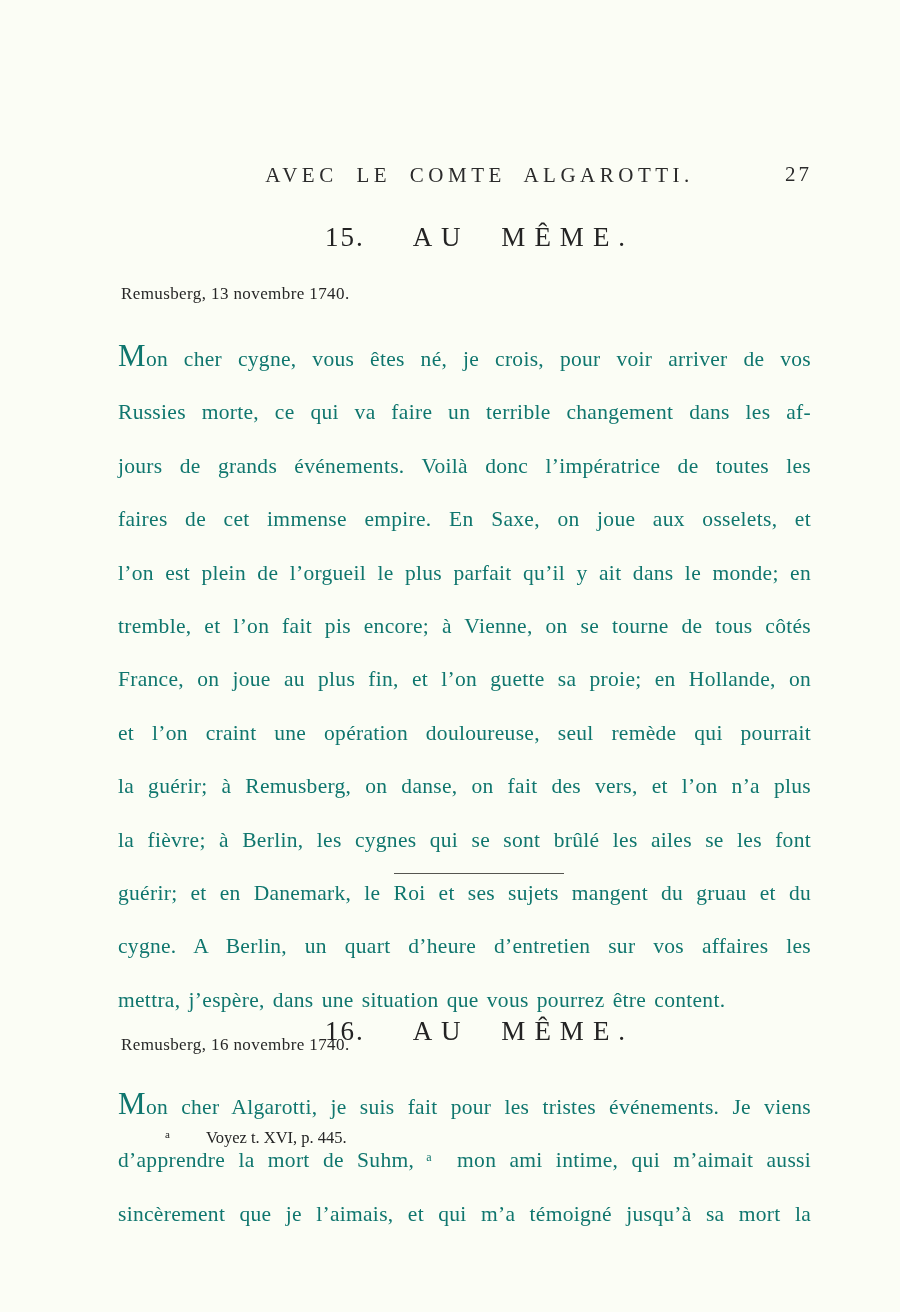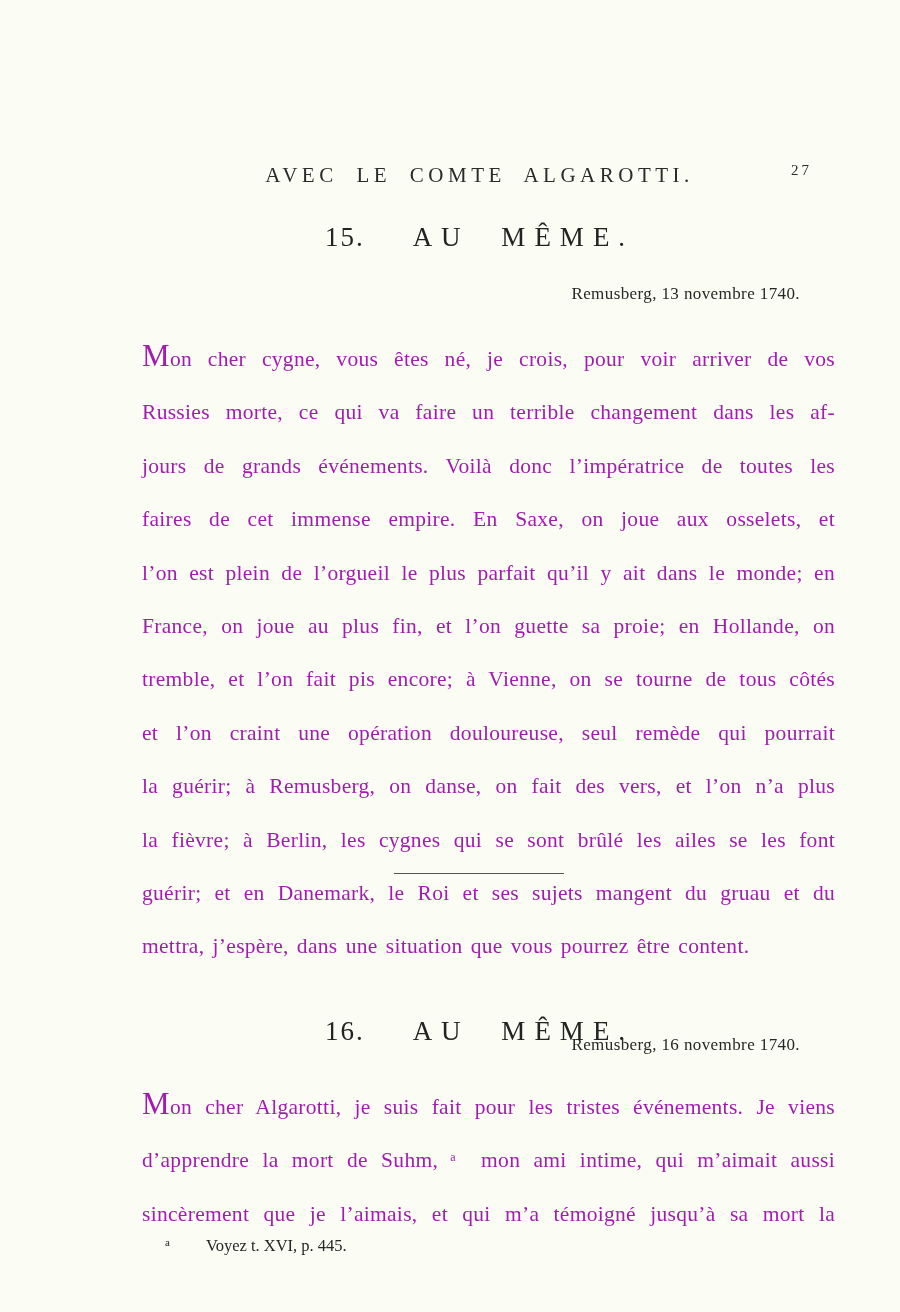--- a/index.html
+++ b/index.html
@@ -19,53 +19,53 @@
     top: 127px; left: 85px; width: 733px;
     text-align: center;
     font-size: 21px;
     letter-spacing: 4.5px;
     word-spacing: 9px;
     color: #2b2b2b;
   }
   .page-number {
     position: absolute;
     top: 126px; right: 100px;
-    font-size: 15px;
+    font-size: 21px;
     letter-spacing: 3px;
     color: #2b2b2b;
   }
   .letter-heading {
     position: absolute;
     left: 85px; width: 733px;
     text-align: center;
     font-size: 27px;
     color: #232323;
     white-space: nowrap;
   }
   .heading-15 { top: 186px; }
   .heading-16 { top: 980px; }
   .letter-number { letter-spacing: 2px; margin-right: 28px; }
   .letter-title  { letter-spacing: 9px; word-spacing: 16px; }
   .dateline {
     position: absolute;
     left: 85px; width: 733px;
     padding-right: 46px;
-    text-align: right;
+    text-align: left;
     font-size: 17px;
     letter-spacing: 0.4px;
     color: #272727;
   }
   .dateline-15 { top: 248px; }
   .dateline-16 { top: 999px; }
   .letter-body {
     position: absolute;
-    left: 94px; width: 733px;
+    left: 70px; width: 733px;
     font-size: 21.5px;
     line-height: 33.4px;
-    color: #a21caf;
+    color: #0f766e;
     word-spacing: 2.5px;
     letter-spacing: 0.3px;
   }
   .body-15 { top: 292px; }
   .body-16 { top: 1040px; }
   .tline { text-align: justify; text-align-last: justify; }
   .no-justify-last .tline-last { text-align-last: left; }
   .letter-body .tline:first-child::first-letter {
     font-size: 31px;
     line-height: 1;
@@ -76,21 +76,21 @@
     vertical-align: 6px;
   }
   .divider {
     position: absolute;
     top: 845px; left: 366px;
     width: 170px; height: 0;
     border-top: 1.5px solid #555550;
   }
   .footnote {
     position: absolute;
-    top: 1200px; left: 117px;
+    top: 1092px; left: 117px;
     font-size: 16.5px;
     color: #252525;
   }
   .footnote-marker {
     font-size: 11px;
     vertical-align: 5px;
     margin-right: 16px;
   }
 </style>
 </head>
@@ -107,26 +107,27 @@
   </div>
 
   <div class="dateline dateline-15">Remusberg, 13 novembre 1740.</div>
 
   <div class="letter-body body-15 no-justify-last">
       <div class="tline">Mon cher cygne, vous êtes né, je crois, pour voir arriver de vos</div>
       <div class="tline">Russies morte, ce qui va faire un terrible changement dans les af-</div>
       <div class="tline">jours de grands événements. Voilà donc l’impératrice de toutes les</div>
       <div class="tline">faires de cet immense empire. En Saxe, on joue aux osselets, et</div>
       <div class="tline">l’on est plein de l’orgueil le plus parfait qu’il y ait dans le monde; en</div>
+      <div class="tline">tremble, et l’on fait pis encore; à Vienne, on se tourne de tous côtés</div>
       <div class="tline">France, on joue au plus fin, et l’on guette sa proie; en Hollande, on</div>
-      <div class="tline">tremble, et l’on fait pis encore; à Vienne, on se tourne de tous côtés</div>
       <div class="tline">et l’on craint une opération douloureuse, seul remède qui pourrait</div>
       <div class="tline">la guérir; à Remusberg, on danse, on fait des vers, et l’on n’a plus</div>
       <div class="tline">la fièvre; à Berlin, les cygnes qui se sont brûlé les ailes se les font</div>
       <div class="tline">guérir; et en Danemark, le Roi et ses sujets mangent du gruau et du</div>
+      <div class="tline">cygne. A Berlin, un quart d’heure d’entretien sur vos affaires les</div>
       <div class="tline tline-last">mettra, j’espère, dans une situation que vous pourrez être content.</div>
     </div>
 
   <div class="divider"></div>
 
   <div class="letter-heading heading-16">
     <span class="letter-number">16.</span><span class="letter-title">AU MÊME.</span>
   </div>
 
   <div class="dateline dateline-16">Remusberg, 16 novembre 1740.</div>

